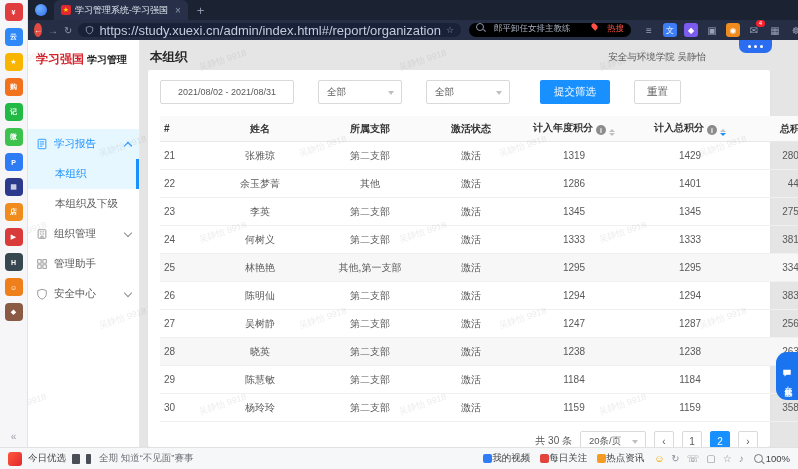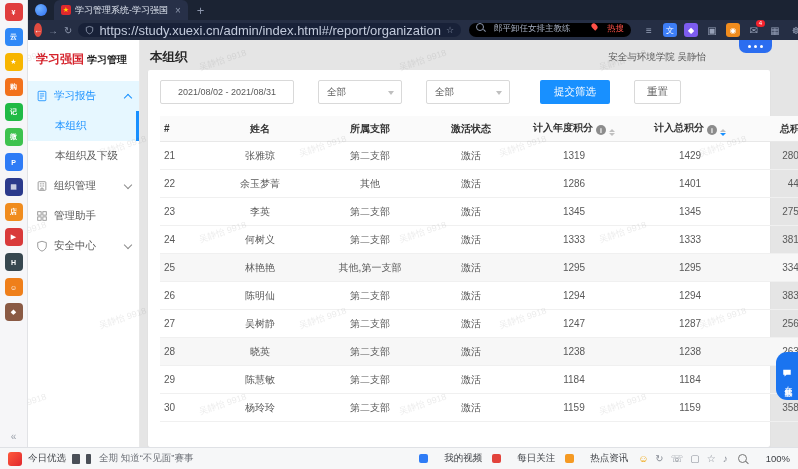--- a/index.html
+++ b/index.html
@@ -57,21 +57,21 @@
 
   
   .app{position:absolute;left:28px;top:40px;right:0;height:407px;display:flex;background:#e5e5e5;}
   .nav{width:112px;background:#fff;border-right:1px solid #e8e8e8;box-sizing:border-box;flex-shrink:0;}
   .logo{display:flex;align-items:baseline;gap:3px;padding:11px 8px 13px;}
   .logo-brand{color:#d5232c;font-weight:700;font-size:12px;font-family:"Liberation Serif","DejaVu Serif",serif;}
   .logo-product{color:#262626;font-size:10px;font-weight:700;}
   .menu-item{height:30px;display:flex;align-items:center;gap:6px;padding:0 8px;font-size:10.5px;
     color:#595959;cursor:pointer;box-sizing:border-box;}
   .menu-item svg{flex-shrink:0;}
-  .mi-parent.active-parent{color:#1890ff;background:#e6f7ff;}
+  .mi-parent.active-parent{color:#1890ff;background:#e6f7ff;margin-top:48px;}
   .mi-child{padding-left:27px;}
   .mi-child.selected{color:#1890ff;background:#e6f7ff;border-right:3px solid #1890ff;}
   .chev{margin-left:auto;width:5px;height:5px;border-right:1.2px solid currentColor;border-bottom:1.2px solid currentColor;}
   .chev.up{transform:rotate(-135deg);margin-top:3px;}
   .chev.down{transform:rotate(45deg);margin-bottom:2px;color:#8c8c8c;}
 
   .content{flex:1;position:relative;box-sizing:border-box;}
   .page-title{position:absolute;left:10px;top:9px;font-size:12.5px;color:#262626;font-weight:700;}
   .user-info{position:absolute;right:92px;top:11px;font-size:9.5px;color:#595959;cursor:pointer;}
   .float-pill{position:absolute;right:26px;top:0;width:33px;height:13px;border-radius:0 0 7px 7px;
@@ -135,25 +135,25 @@
   
   .statusbar{position:absolute;left:0;bottom:0;width:100%;height:22px;background:#f6f7f8;
     border-top:1px solid #dfe1e5;display:flex;align-items:center;padding:0 8px;gap:6px;
     box-sizing:border-box;font-size:9.5px;color:#3c3f44;z-index:13;}
   .sb-chip{width:14px;height:14px;border-radius:3px;background:linear-gradient(135deg,#ff5a3c,#e0282e);flex-shrink:0;cursor:pointer;}
   .sb-label{cursor:pointer;}
   .tick-ic{width:8px;height:10px;background:#4a4f57;border-radius:1px;cursor:pointer;}
   .tick-ic.s2{width:5px;}
   .ticker{color:#6b6f76;margin-left:2px;cursor:pointer;white-space:nowrap;}
   .sb-right{margin-left:auto;display:flex;align-items:center;gap:10px;}
-  .sb-item{display:flex;align-items:center;gap:16px;cursor:pointer;}
+  .sb-item{display:flex;align-items:center;gap:0;cursor:pointer;}
   .sb-dot{width:9px;height:9px;border-radius:2px;display:inline-block;}
   .sb-tools{display:flex;gap:7px;align-items:center;}
   .sb-tool{font-size:10px;cursor:pointer;}
-  .zoom{display:flex;align-items:center;gap:19px;cursor:pointer;}
+  .zoom{display:flex;align-items:center;gap:3px;cursor:pointer;}
   .mag-s{width:7px;height:7px;border:1px solid #777;border-radius:50%;position:relative;display:inline-block;}
   .mag-s::after{content:"";position:absolute;width:4px;height:1px;background:#777;right:-3px;bottom:-1px;transform:rotate(45deg);}
 </style>
 </head>
 <body>
 
 <div class="screen">
 
   <div class="side-strip">
     <div class="strip-icons" id="stripIcons">
@@ -404,20 +404,33 @@
                 <td class="c1">杨玲玲</td>
                 <td class="c2">第二支部</td>
                 <td class="c3">激活</td>
                 <td class="c4">1159</td>
                 <td class="c5">1159</td>
                 <td class="c6">35887</td>
               </tr>
             </tbody>
         </table>
 
+        <div class="tfooter">
+          <span>共 30 条</span>
+          <div class="select psize">
+            <span>20条/页</span>
+            <i class="caret"></i>
+          </div>
+          <button class="page-btn">‹</button>
+          <span id="pageBtns">
+              <button class="page-btn">1</button>
+              <button class="page-btn active">2</button>
+            </span>
+          <button class="page-btn">›</button>
+        </div>
       </div>
 
       <div class="service">
         <svg width="10" height="10" viewBox="0 0 12 12">
           <path d="M1.5 2h9v6H5.5L3 10.2V8H1.5z" fill="#fff"></path>
         </svg>
         <span class="service-text">在线客服</span>
       </div>
     </div>
 

